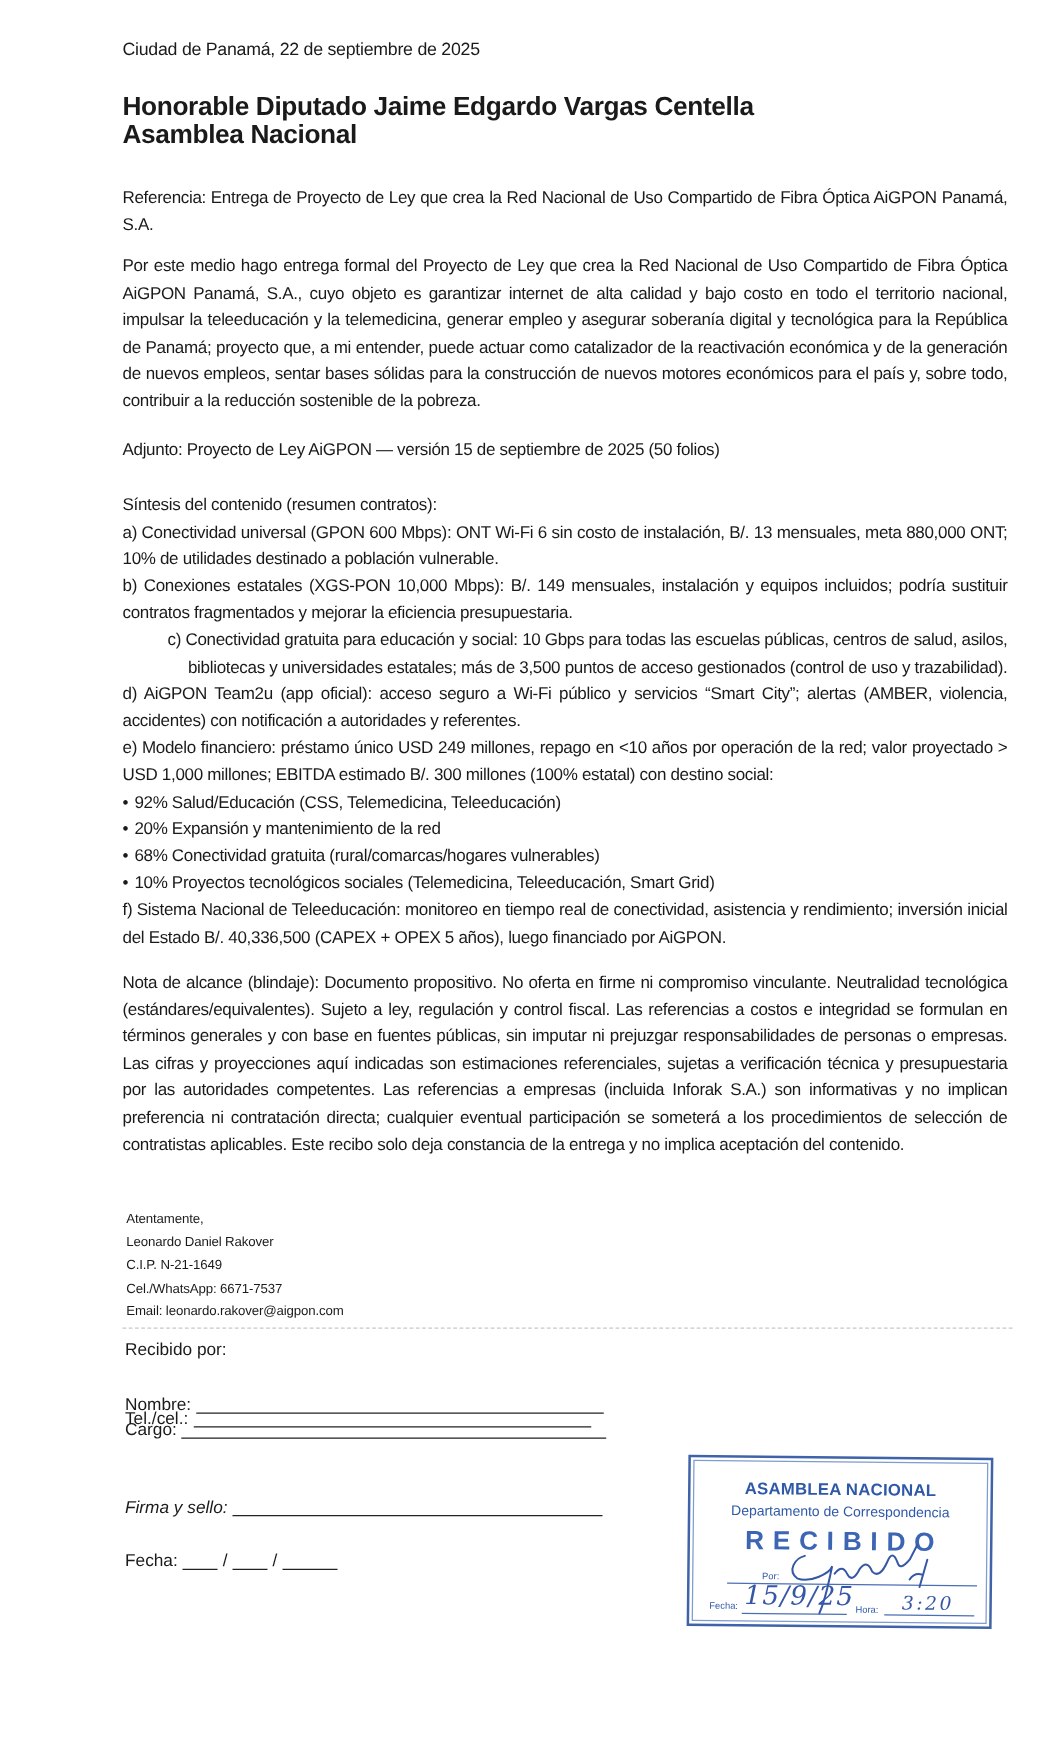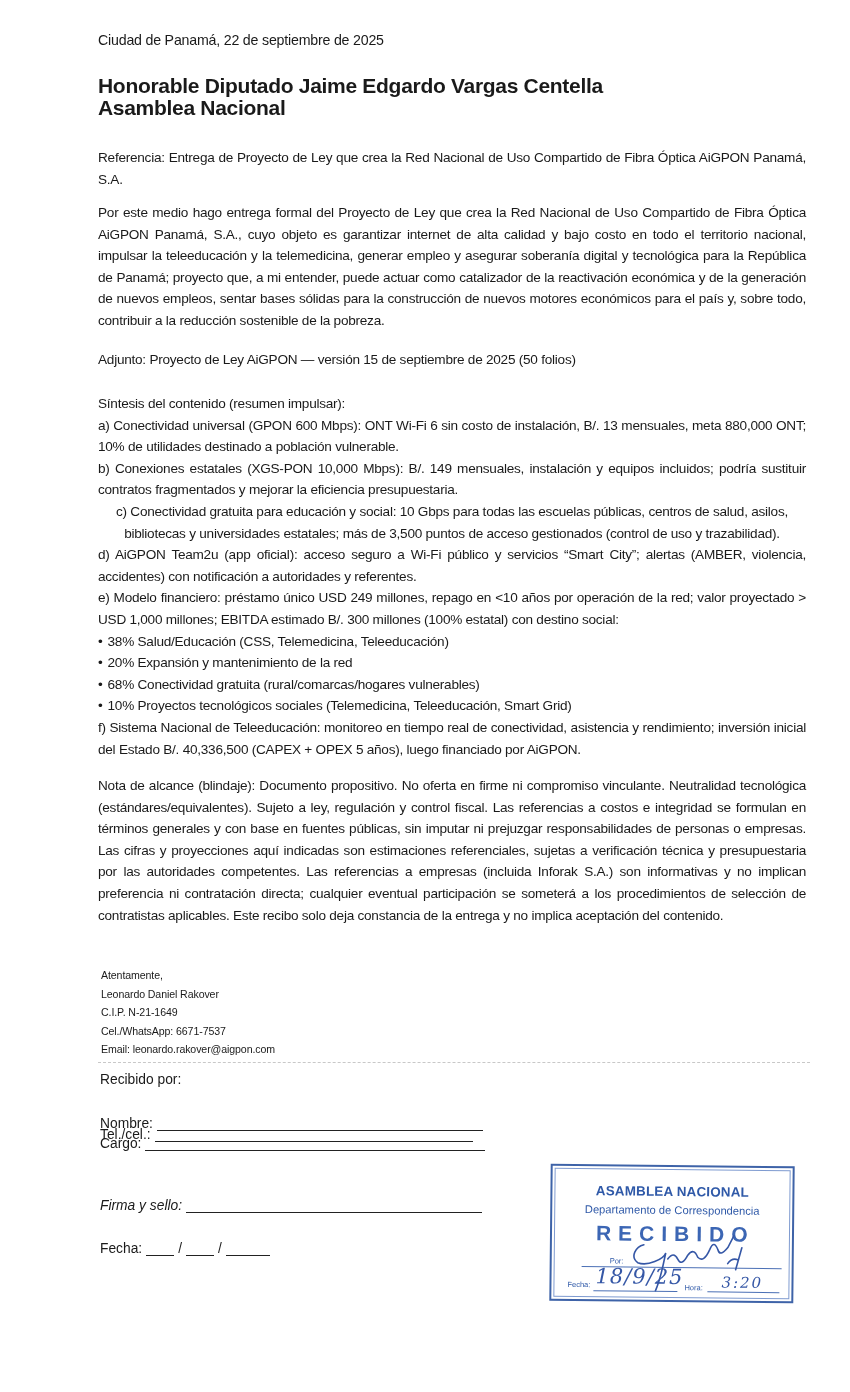--- a/index.html
+++ b/index.html
@@ -74,27 +74,27 @@
     <div>Asamblea Nacional</div>
   </div>
 
   <div class="abs para ref">Referencia: Entrega de Proyecto de Ley que crea la Red Nacional de Uso Compartido de Fibra Óptica AiGPON Panamá, S.A.</div>
 
   <div class="abs para body">Por este medio hago entrega formal del Proyecto de Ley que crea la Red Nacional de Uso Compartido de Fibra Óptica AiGPON Panamá, S.A., cuyo objeto es garantizar internet de alta calidad y bajo costo en todo el territorio nacional, impulsar la teleeducación y la telemedicina, generar empleo y asegurar soberanía digital y tecnológica para la República de Panamá; proyecto que, a mi entender, puede actuar como catalizador de la reactivación económica y de la generación de nuevos empleos, sentar bases sólidas para la construcción de nuevos motores económicos para el país y, sobre todo, contribuir a la reducción sostenible de la pobreza.</div>
 
   <div class="abs para adjunto">Adjunto: Proyecto de Ley AiGPON — versión 15 de septiembre de 2025 (50 folios)</div>
 
   <div class="abs para synthesis">
-    <div>Síntesis del contenido (resumen impulsar):</div>
+    <div>Síntesis del contenido (resumen contratos):</div>
     <div>a) Conectividad universal (GPON 600 Mbps): ONT Wi-Fi 6 sin costo de instalación, B/. 13 mensuales, meta 880,000 ONT; 10% de utilidades destinado a población vulnerable.</div>
     <div>b) Conexiones estatales (XGS-PON 10,000 Mbps): B/. 149 mensuales, instalación y equipos incluidos; podría sustituir contratos fragmentados y mejorar la eficiencia presupuestaria.</div>
-    <div style="text-align:center">c) Conectividad gratuita para educación y social: 10 Gbps para todas las escuelas públicas, centros de salud, asilos, bibliotecas y universidades estatales; más de 3,500 puntos de acceso gestionados (control de uso y trazabilidad).</div>
+    <div style="text-align:right">c) Conectividad gratuita para educación y social: 10 Gbps para todas las escuelas públicas, centros de salud, asilos, bibliotecas y universidades estatales; más de 3,500 puntos de acceso gestionados (control de uso y trazabilidad).</div>
     <div>d) AiGPON Team2u (app oficial): acceso seguro a Wi-Fi público y servicios “Smart City”; alertas (AMBER, violencia, accidentes) con notificación a autoridades y referentes.</div>
     <div>e) Modelo financiero: préstamo único USD 249 millones, repago en &lt;10 años por operación de la red; valor proyectado &gt; USD 1,000 millones; EBITDA estimado B/. 300 millones (100% estatal) con destino social:</div>
-    <div class="bullet"><span>38% Salud/Educación (CSS, Telemedicina, Teleeducación)</span></div>
+    <div class="bullet"><span>92% Salud/Educación (CSS, Telemedicina, Teleeducación)</span></div>
     <div class="bullet"><span>20% Expansión y mantenimiento de la red</span></div>
     <div class="bullet"><span>68% Conectividad gratuita (rural/comarcas/hogares vulnerables)</span></div>
     <div class="bullet"><span>10% Proyectos tecnológicos sociales (Telemedicina, Teleeducación, Smart Grid)</span></div>
     <div>f) Sistema Nacional de Teleeducación: monitoreo en tiempo real de conectividad, asistencia y rendimiento; inversión inicial del Estado B/. 40,336,500 (CAPEX + OPEX 5 años), luego financiado por AiGPON.</div>
   </div>
 
   <div class="abs para nota">Nota de alcance (blindaje): Documento propositivo. No oferta en firme ni compromiso vinculante. Neutralidad tecnológica (estándares/equivalentes). Sujeto a ley, regulación y control fiscal. Las referencias a costos e integridad se formulan en términos generales y con base en fuentes públicas, sin imputar ni prejuzgar responsabilidades de personas o empresas. Las cifras y proyecciones aquí indicadas son estimaciones referenciales, sujetas a verificación técnica y presupuestaria por las autoridades competentes. Las referencias a empresas (incluida Inforak S.A.) son informativas y no implican preferencia ni contratación directa; cualquier eventual participación se someterá a los procedimientos de selección de contratistas aplicables. Este recibo solo deja constancia de la entrega y no implica aceptación del contenido.</div>
 
   <div class="abs signature">
     <div>Atentamente,</div>
@@ -137,19 +137,19 @@
     <div class="t1">ASAMBLEA NACIONAL</div>
     <div class="t2">Departamento de Correspondencia</div>
     <div class="t3">RECIBIDO</div>
     <div class="por">Por:</div>
     <div class="por-line"></div>
     <svg width="244" height="137">
       <path d="M92 78 C 84 80, 78 90, 86 96 C 96 100, 112 92, 114 86 C 112 94, 110 110, 104 124 M 116 92 q 6 -8 10 0 q 4 8 10 -4 q 6 -8 10 2 q 6 6 12 -8 q 4 -10 8 0 q 2 8 10 -2 l 6 -12 M 176 96 q 4 -6 10 -4 M 190 80 l -6 22" fill="none" stroke="#3557a6" stroke-width="1.6" stroke-linecap="round"></path>
     </svg>
     <div class="fecha">Fecha:</div>
     <div class="fecha-line"></div>
-    <div class="hand hand-date">18/9/25</div>
+    <div class="hand hand-date">15/9/25</div>
     <div class="hora">Hora:</div>
     <div class="hora-line"></div>
     <div class="hand hand-time">3:20</div>
   </div>
 
 </div>
 
 </body></html>

